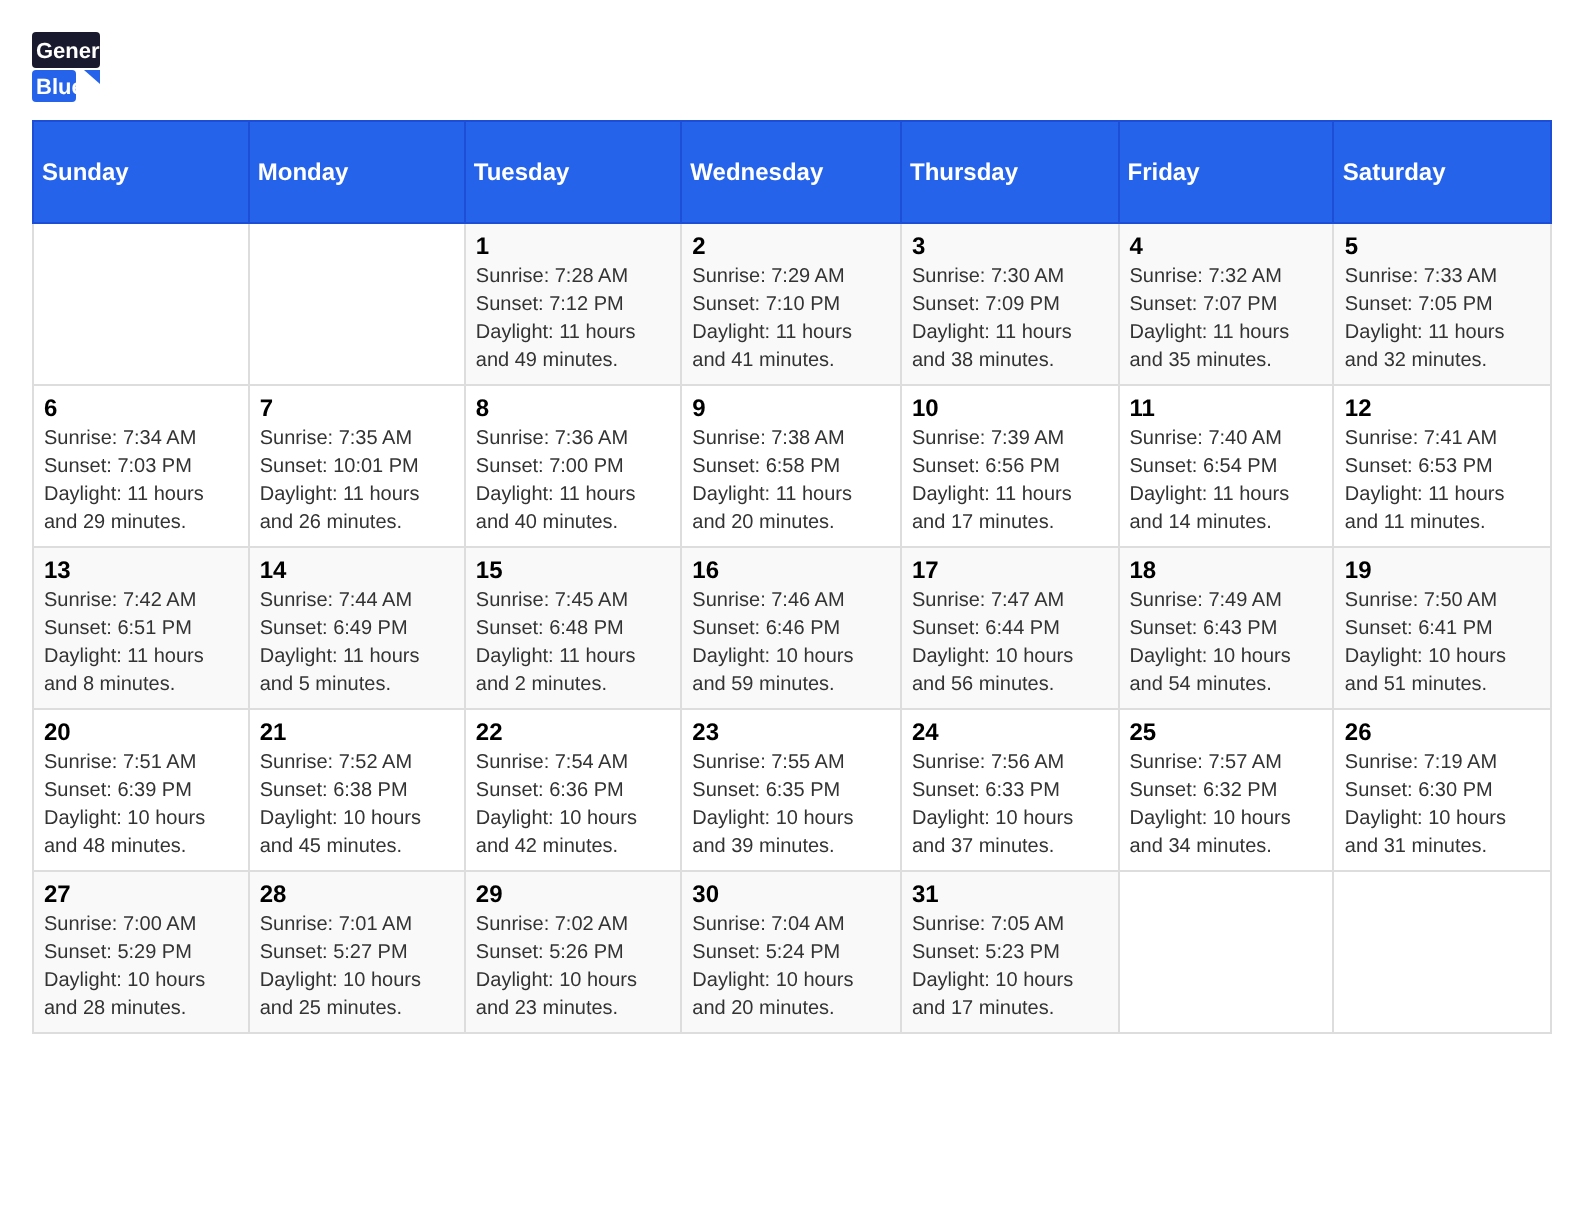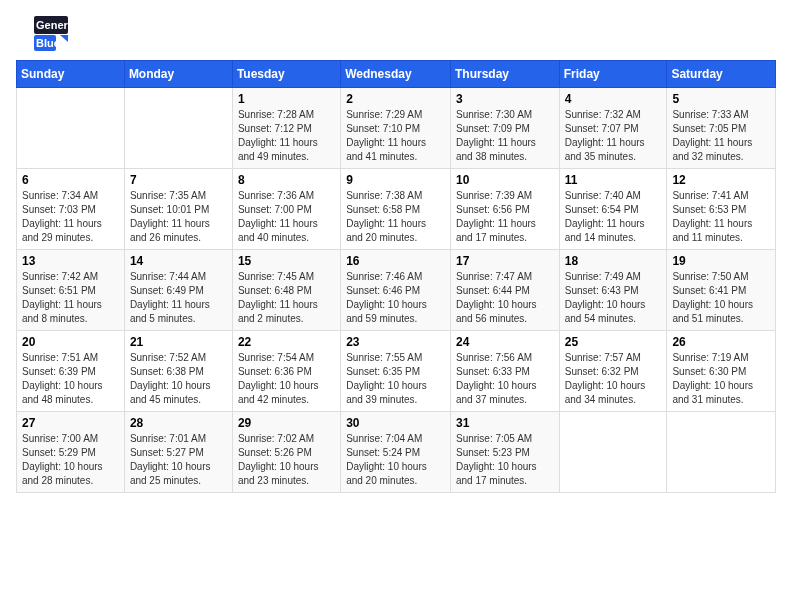--- a/index.html
+++ b/index.html
@@ -8,21 +8,20 @@
       background: #fff;
       width: 792px;
       min-height: 612px;
       padding: 16px;
     }
     .header {
       display: flex;
       justify-content: space-between;
       align-items: center;
       margin-bottom: 8px;
-      margin-left: 18px;
     }
     .logo {
       display: flex;
       align-items: center;
       font-size: 18px;
       font-weight: bold;
       color: #1a1a2e;
     }
     .title-area { text-align: right; }
     .month-title {
@@ -37,21 +36,21 @@
     table {
       width: 100%;
       border-collapse: collapse;
       font-size: 10.5px;
     }
     thead tr {
       background: #2563eb;
       color: white;
     }
     thead th {
-      padding: 6px 4px;
+      padding: 18px 4px;
       text-align: left;
       font-weight: 600;
       font-size: 12px;
       border: 1px solid #1d4ed8;
     }
     tbody tr {
       border: 1px solid #ccc;
     }
     tbody td {
       vertical-align: top;

